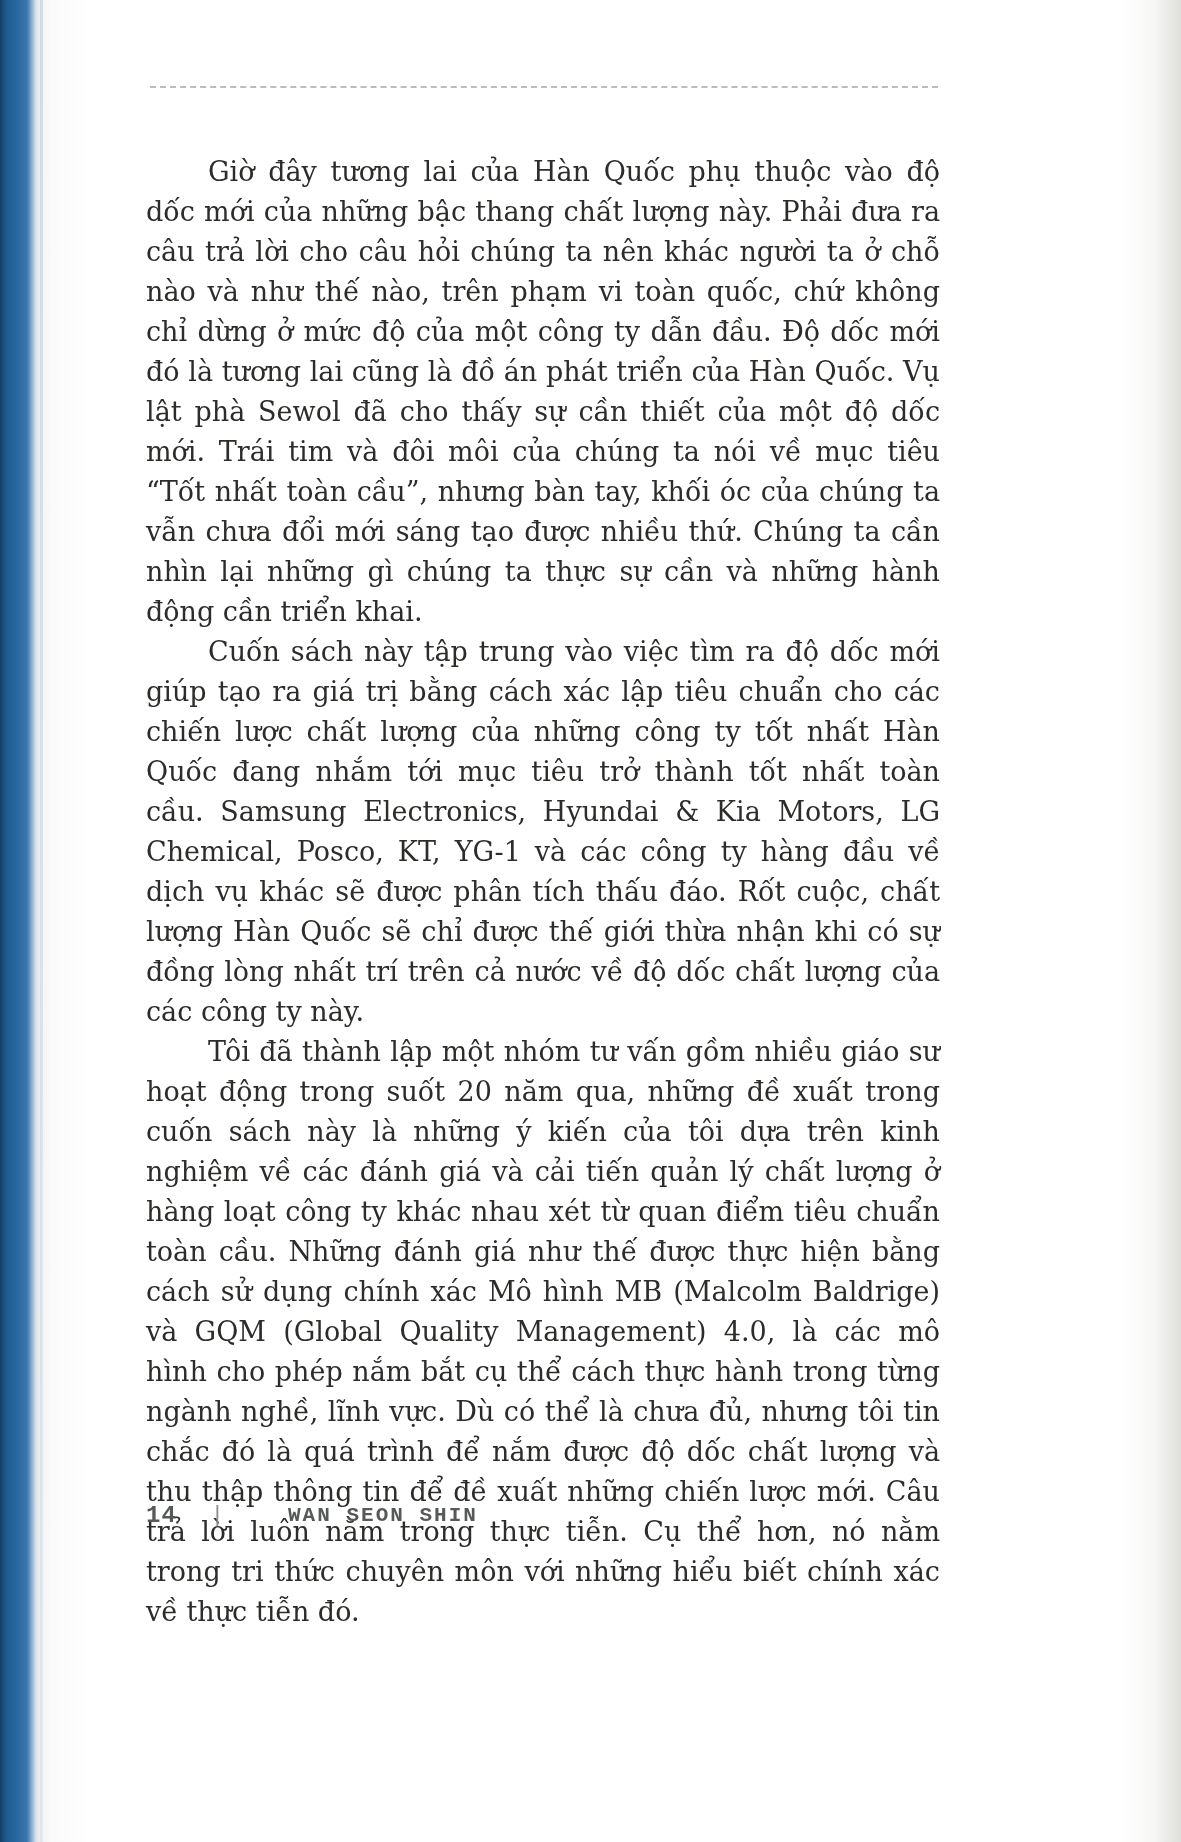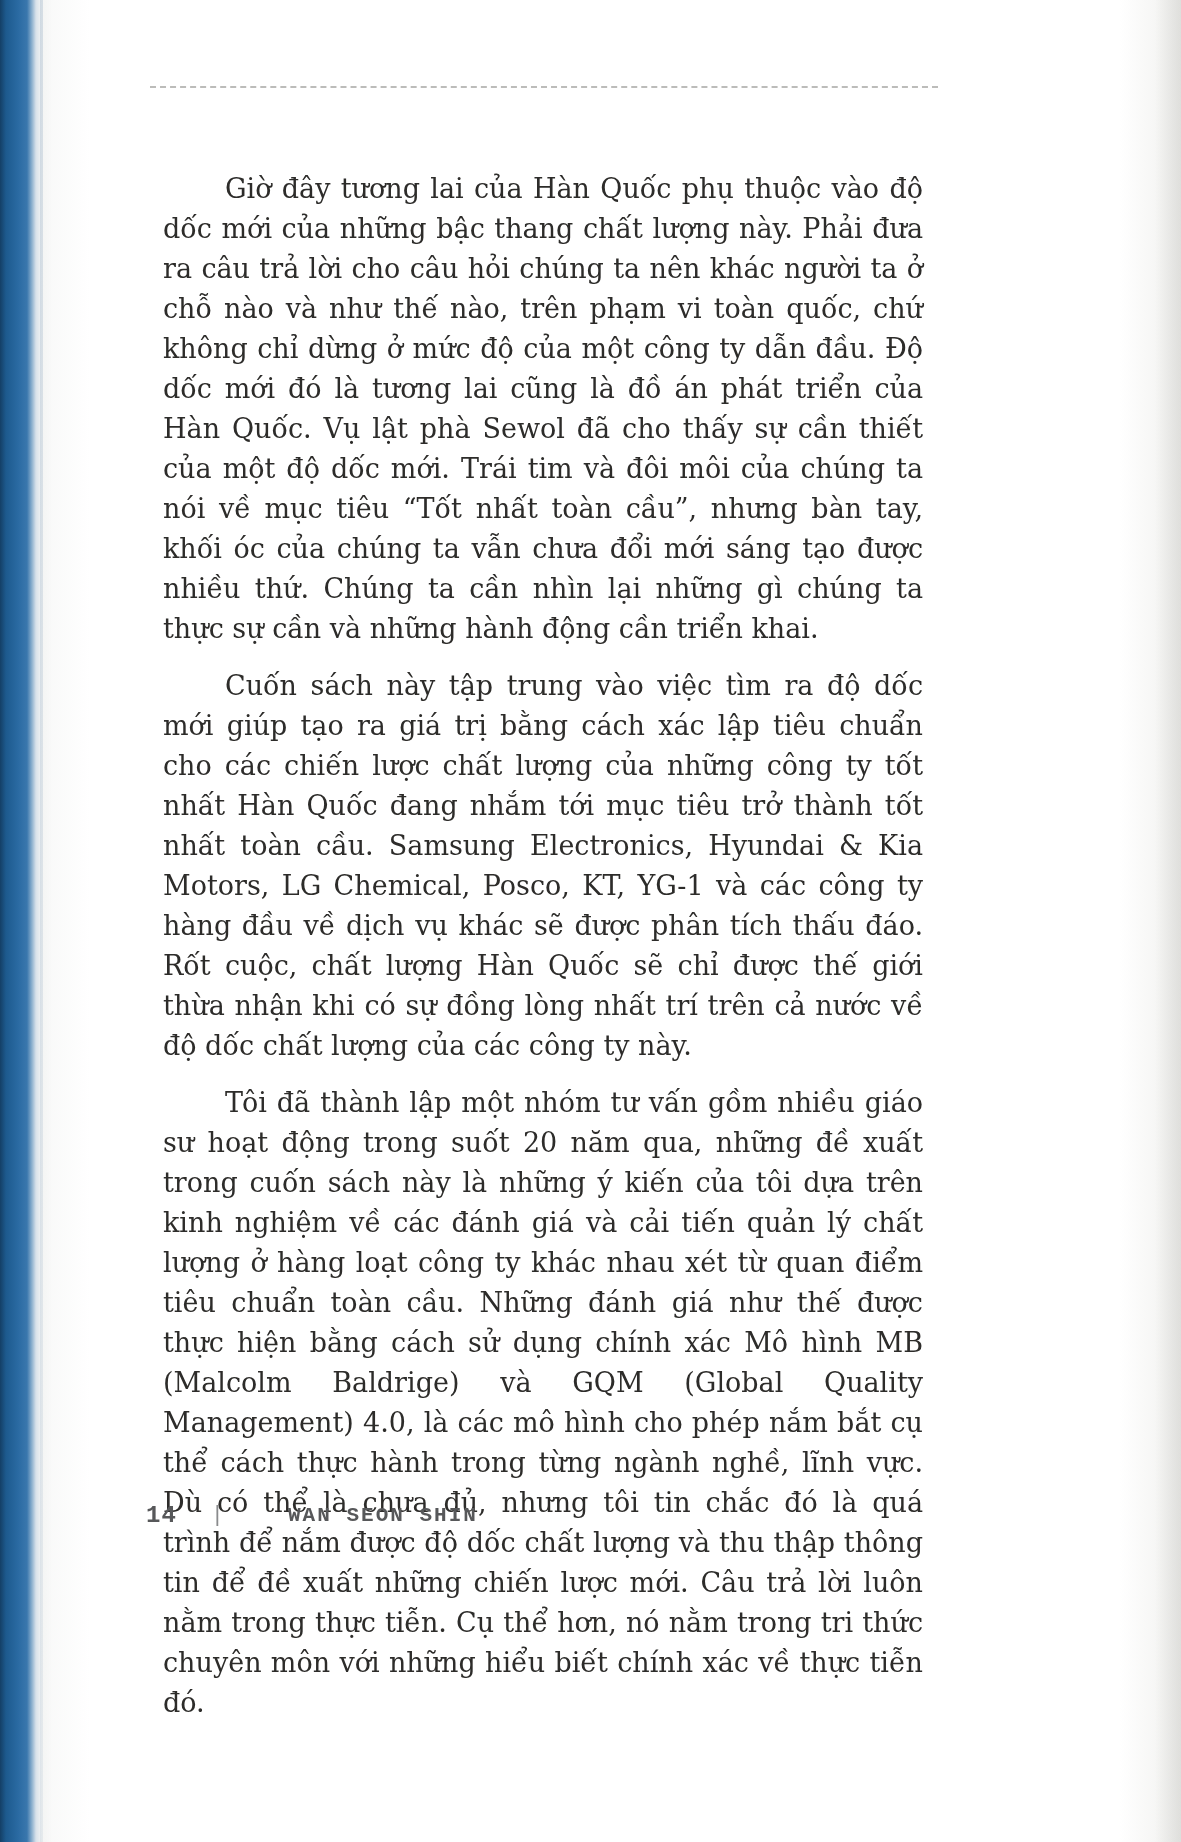--- a/index.html
+++ b/index.html
@@ -63,21 +63,21 @@
   .content {
     position: absolute;
     left: 146px; top: 152px;
     width: 794px;
     font-size: 27px;
     line-height: 40px;
     color: #2d2c2a;
     text-align: justify;
   }
   .content p {
-    margin: 17px;
+    margin: 0;
     text-indent: 62px;
   }
 
   
   .footer {
     position: absolute;
     left: 146px; top: 1502px;
     display: flex;
     align-items: center;
     font-family: Liberation Mono, monospace;

